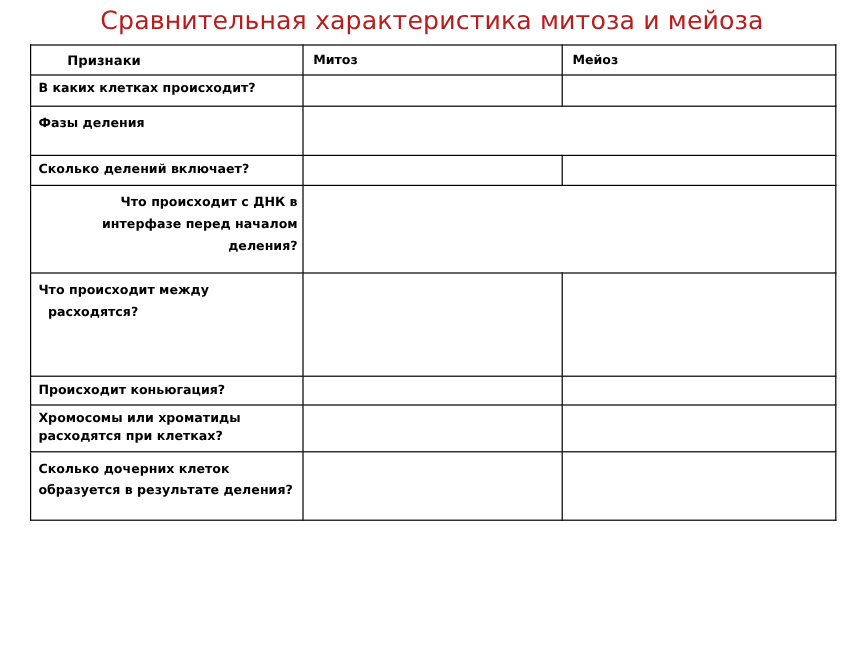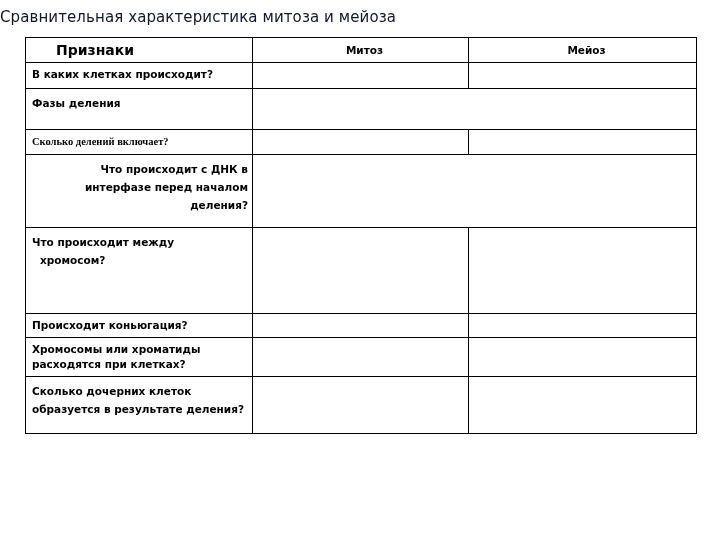--- a/index.html
+++ b/index.html
@@ -21,27 +21,28 @@
     width: 720px;
     height: 540px;
     box-sizing: border-box;
   }
 
   .slide-title {
     position: absolute;
     left: 0;
     top: 6px;
     width: 720px;
+    text-align: center;
     font-family: "DejaVu Sans", "Liberation Sans", sans-serif;
-    font-size: 15px;
+    font-size: 21px;
     font-weight: 400;
     letter-spacing: 0.1px;
     line-height: 22px;
     white-space: nowrap;
-    color: #0f172a;
+    color: #b91c1c;
   }
 
   .table-wrap {
     position: absolute;
     left: 25px;
     top: 37px;
     width: 671px;
   }
 
   table.compare {
@@ -66,31 +67,30 @@
     background: #ffffff;
     font-weight: bold;
   }
 
   
   tr.head-row td { height: 24px; }
 
   .head-label-first {
     display: block;
     padding: 6px 0 0 30px;
-    font-size: 14px;
+    font-size: 11px;
     font-weight: bold;
     line-height: 13px;
   }
   .head-label {
     display: block;
     padding: 6px 0 0 8px;
     font-size: 10.5px;
     font-weight: bold;
     line-height: 13px;
-    text-align: center;
   }
 
   
   .lbl {
     display: block;
     padding: 5px 4px 4px 6px;
     line-height: 18px;
     font-size: 10.5px;
     font-weight: bold;
   }
@@ -101,21 +101,21 @@
   .lbl.tight {
     line-height: 15px;
     padding-top: 4px;
   }
 
   .cell-empty { }
 
   
   tr.r1 td { height: 25px; }
   tr.r2 td { height: 40px; margin-left: 12px; }
-  tr.r3 td { height: 24px; font-family: Liberation Serif, serif; }
+  tr.r3 td { height: 24px; }
   tr.r4 td { height: 72px; text-align: right; }
   tr.r5 td { height: 85px; }
   tr.r6 td { height: 21px; }
   tr.r7 td { height: 21px; }
   tr.r8 td { height: 38px; }
   tr.r9 td { height: 56px; }
   tr.r10 td { height: 56px; }
 </style>
 </head>
 <body>
@@ -170,21 +170,21 @@
 
         <tr class="r4">
           <td>
             <span class="lbl">Что происходит с ДНК в интерфазе перед началом деления?</span>
           </td>
           <td class="cell-empty" colspan="2"></td>
         </tr>
 
         <tr class="r5">
           <td>
-            <span class="lbl"><span>Что происходит между</span><span class="ln2-indent">хромосом?</span></span>
+            <span class="lbl"><span>Что происходит между</span><span class="ln2-indent">расходятся?</span></span>
           </td>
           <td class="cell-empty"></td>
           <td class="cell-empty"></td>
         </tr>
 
         <tr class="r6">
           <td>
             <span class="lbl tight">Происходит коньюгация?</span>
           </td>
           <td class="cell-empty"></td>

